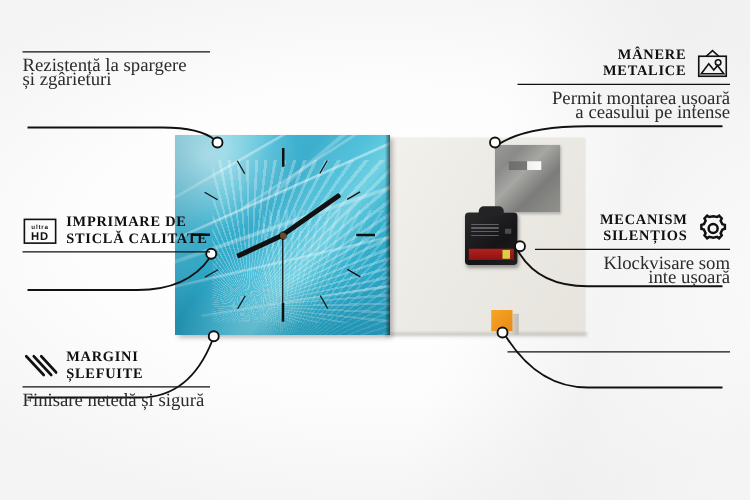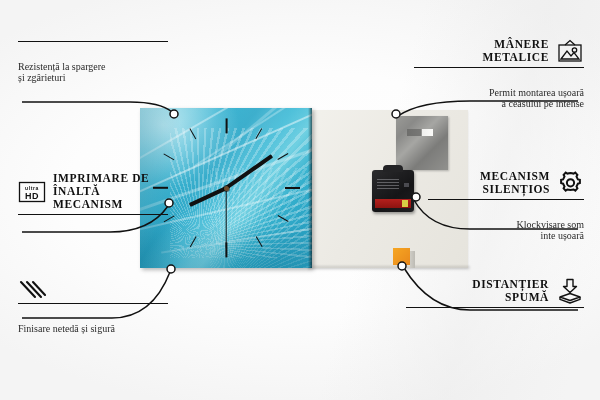--- a/index.html
+++ b/index.html
@@ -149,21 +149,21 @@
   
   .feat{position:absolute;}
   .feat .head{
     display:flex;align-items:center;gap:7px;
     font-weight:bold;letter-spacing:.6px;color:#101010;
     font-size:11.5px;line-height:13px;
   }
   .feat .head .ttl{white-space:pre-line;}
   .feat .rule{height:1px;background:#111;margin-top:3px;}
   .feat .sub{
-    margin-top:19px;color:#2b2b2b;font-size:10px;line-height:11px;
+    margin-top:6px;color:#2b2b2b;font-size:15px;line-height:11px;
     white-space:pre-line;
   }
   .feat.left .head{justify-content:flex-start;}
   .feat.right .head{justify-content:flex-end;}
   .feat.right .ttl{text-align:right;}
   .feat.right .sub{text-align:right;}
 
   
   .ico{flex:0 0 auto;display:block;}
 
@@ -261,34 +261,36 @@
 </div>
 
 <div class="feat left" id="feat-print">
   <div class="head">
     <svg class="ico" width="28" height="22" viewBox="0 0 28 22">
       <rect x="1.5" y="1.5" width="25" height="19" fill="none" stroke="#111" stroke-width="1.3"></rect>
       <text x="14" y="9" font-family="Liberation Sans, sans-serif" font-size="5" text-anchor="middle" fill="#111">ultra</text>
       <text x="14" y="18" font-family="Liberation Sans, sans-serif" font-size="9" font-weight="bold" text-anchor="middle" fill="#111">HD</text>
     </svg>
     <span class="ttl">IMPRIMARE DE
-ÎNALTĂ MECANISM</span>
+STICLĂ CALITATE</span>
   </div>
   <div class="rule"></div>
 </div>
 
 <div class="feat left" id="feat-edges">
   <div class="head">
     <svg class="ico" width="28" height="20" viewBox="0 0 28 20">
       <g stroke="#111" stroke-width="2.1" stroke-linecap="round">
         <path d="M3,2 L17,17"></path>
           <path d="M9,2 L23,17"></path>
           <path d="M15,2 L27,15"></path>
       </g>
     </svg>
+    <span class="ttl">MARGINI
+ȘLEFUITE</span>
   </div>
   <div class="rule"></div>
   <div class="sub">Finisare netedă și sigură</div>
 </div>
 
 <div class="feat right" id="feat-hooks">
   <div class="head">
     <span class="ttl">MÂNERE
 METALICE</span>
     <svg class="ico" width="28" height="24" viewBox="0 0 28 24">
@@ -315,25 +317,14 @@
         <circle cx="13.5" cy="12.8" r="3.6"></circle>
       </g>
     </svg>
   </div>
   <div class="rule"></div>
   <div class="sub">Klockvisare som
 inte ușoară</div>
 </div>
 
 <div class="feat right" id="feat-spacer">
-  <div class="head">
-    <span class="ttl">DISTANȚIER
-SPUMĂ</span>
-    <svg class="ico" width="28" height="26" viewBox="0 0 28 26">
-      <g fill="none" stroke="#111" stroke-width="1.4" stroke-linejoin="round">
-        <path d="M11,1.5 h6 v7 h3.5 L14,14.5 L7.5,8.5 H11 Z"></path>
-        <path d="M14,15.5 L24,19 L14,22.5 L4,19 Z"></path>
-        <path d="M4,19 v2.4 L14,25 L24,21.4 V19"></path>
-      </g>
-    </svg>
-  </div>
   <div class="rule"></div>
 </div>
 
 </body></html>

